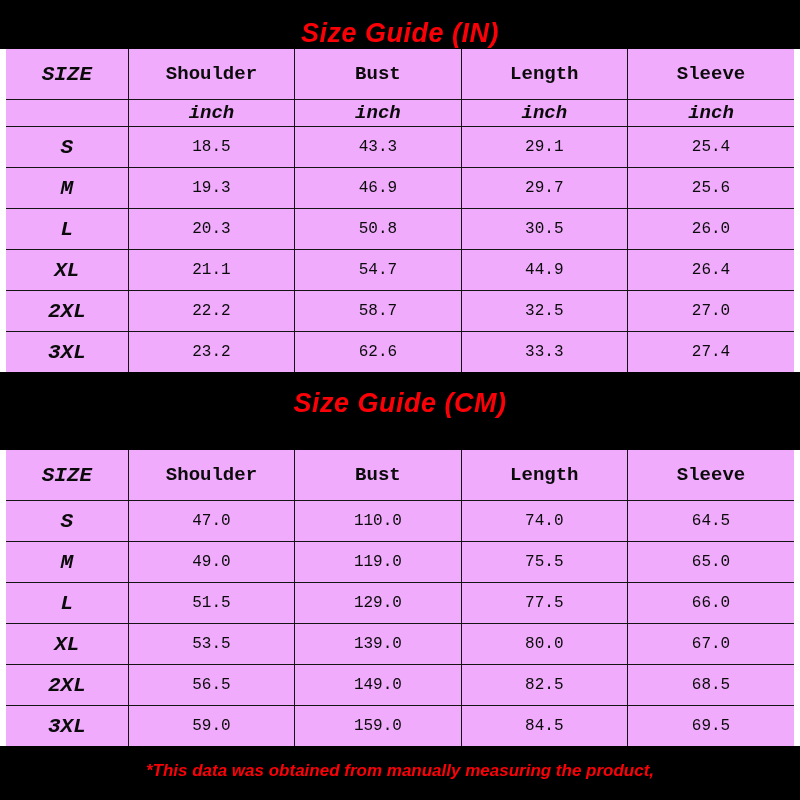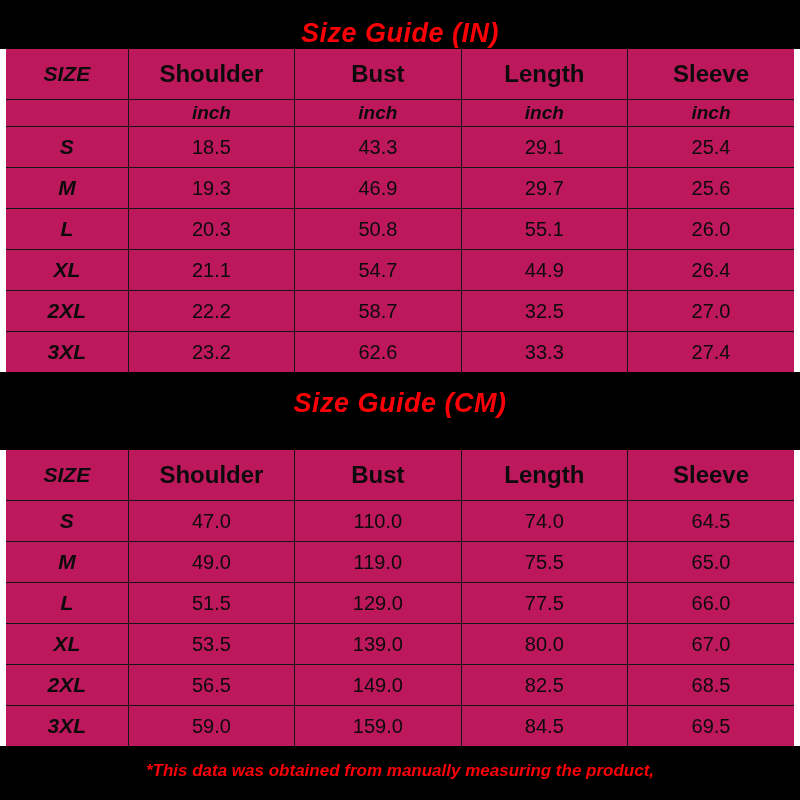--- a/index.html
+++ b/index.html
@@ -39,60 +39,61 @@
     padding: 16px 0 31px 0;
   }
 
   .table-wrap {
     background: #ffffff;
     padding: 0 6px;
   }
   table.size-table {
     width: 100%;
     border-collapse: collapse;
-    background: #be185d;
+    background: #f0abfc;
     table-layout: fixed;
+    font-family: Liberation Mono, monospace;
   }
   table.size-table td, table.size-table th {
     border-bottom: 1.5px solid #141414;
     text-align: center;
     color: #0b0b0b;
     padding: 0;
   }
   table.size-table tr:last-child td {
     border-bottom: none;
   }
 
   .col-size { width: 15.5%; }
   .col-data { width: 21.1%; }
 
   
   .hdr td {
     height: 50px;
-    font-size: 24px;
+    font-size: 19px;
     font-weight: bold;
     vertical-align: middle;
   }
   .hdr td.size-cell {
     font-size: 21px;
     font-weight: bold;
     font-style: italic;
   }
   
   .units td {
     height: 26px;
     font-size: 19px;
     font-style: italic;
     font-weight: bold;
     vertical-align: middle;
   }
   
   .drow td {
     height: 40px;
-    font-size: 20px;
+    font-size: 16px;
     vertical-align: middle;
   }
   .drow td.size-cell {
     font-size: 21px;
     font-weight: bold;
     font-style: italic;
   }
 
   
   table.size-table td.sep {
@@ -154,21 +155,21 @@
           <td class="size-cell">M</td>
           <td class="sep">19.3</td>
           <td class="sep">46.9</td>
           <td class="sep">29.7</td>
           <td class="sep">25.6</td>
         </tr>
         <tr class="drow">
           <td class="size-cell">L</td>
           <td class="sep">20.3</td>
           <td class="sep">50.8</td>
-          <td class="sep">55.1</td>
+          <td class="sep">30.5</td>
           <td class="sep">26.0</td>
         </tr>
         <tr class="drow">
           <td class="size-cell">XL</td>
           <td class="sep">21.1</td>
           <td class="sep">54.7</td>
           <td class="sep">44.9</td>
           <td class="sep">26.4</td>
         </tr>
         <tr class="drow">

